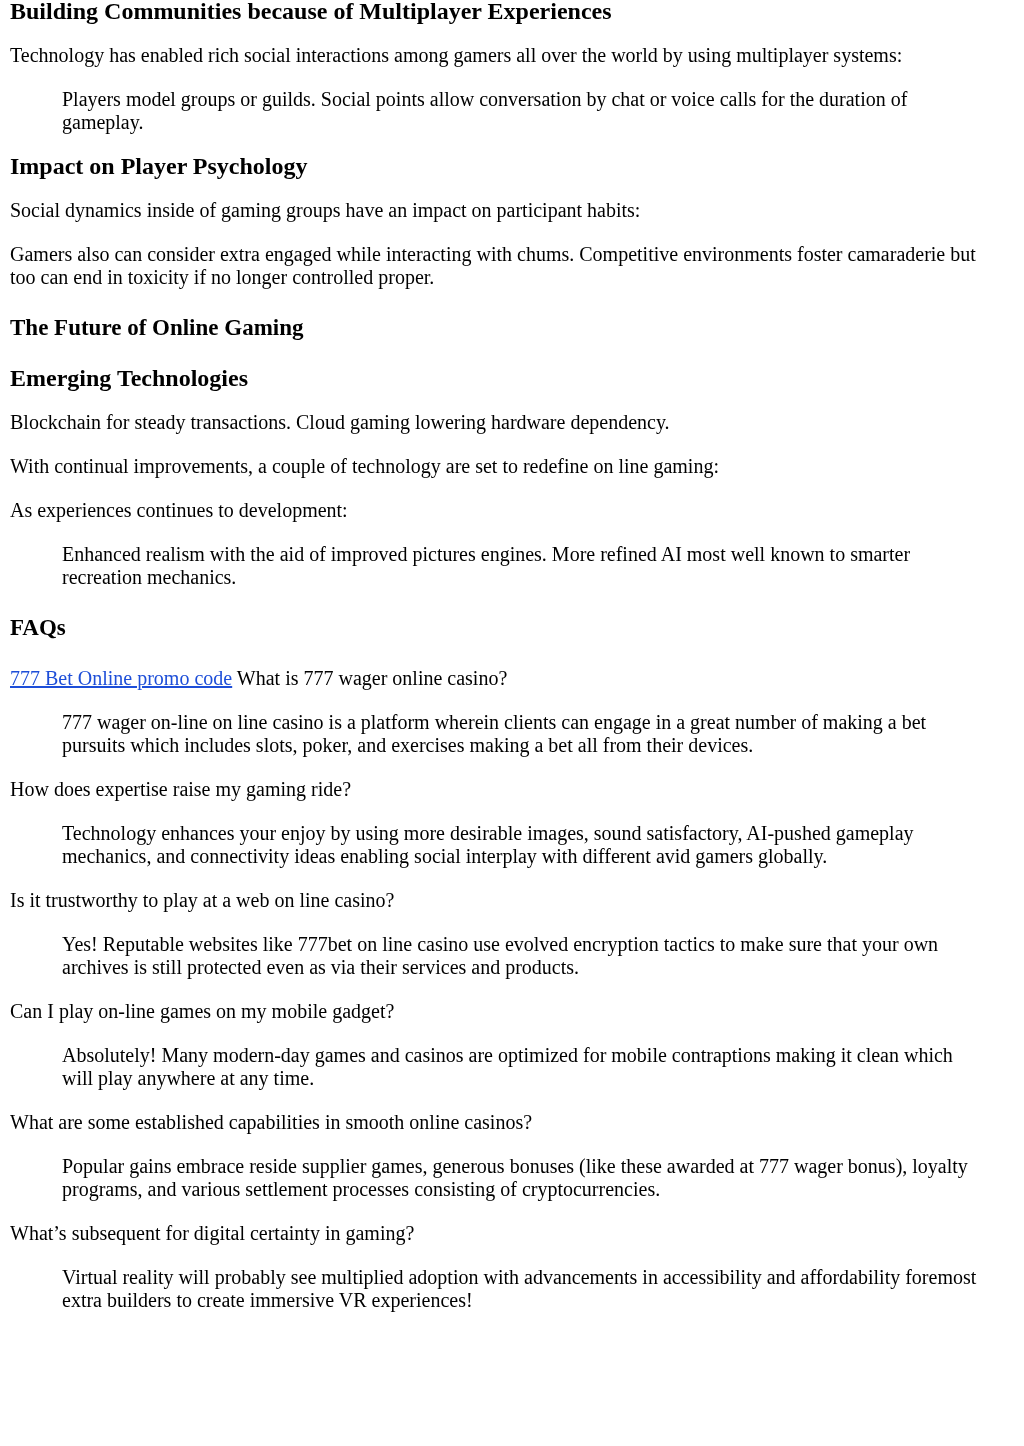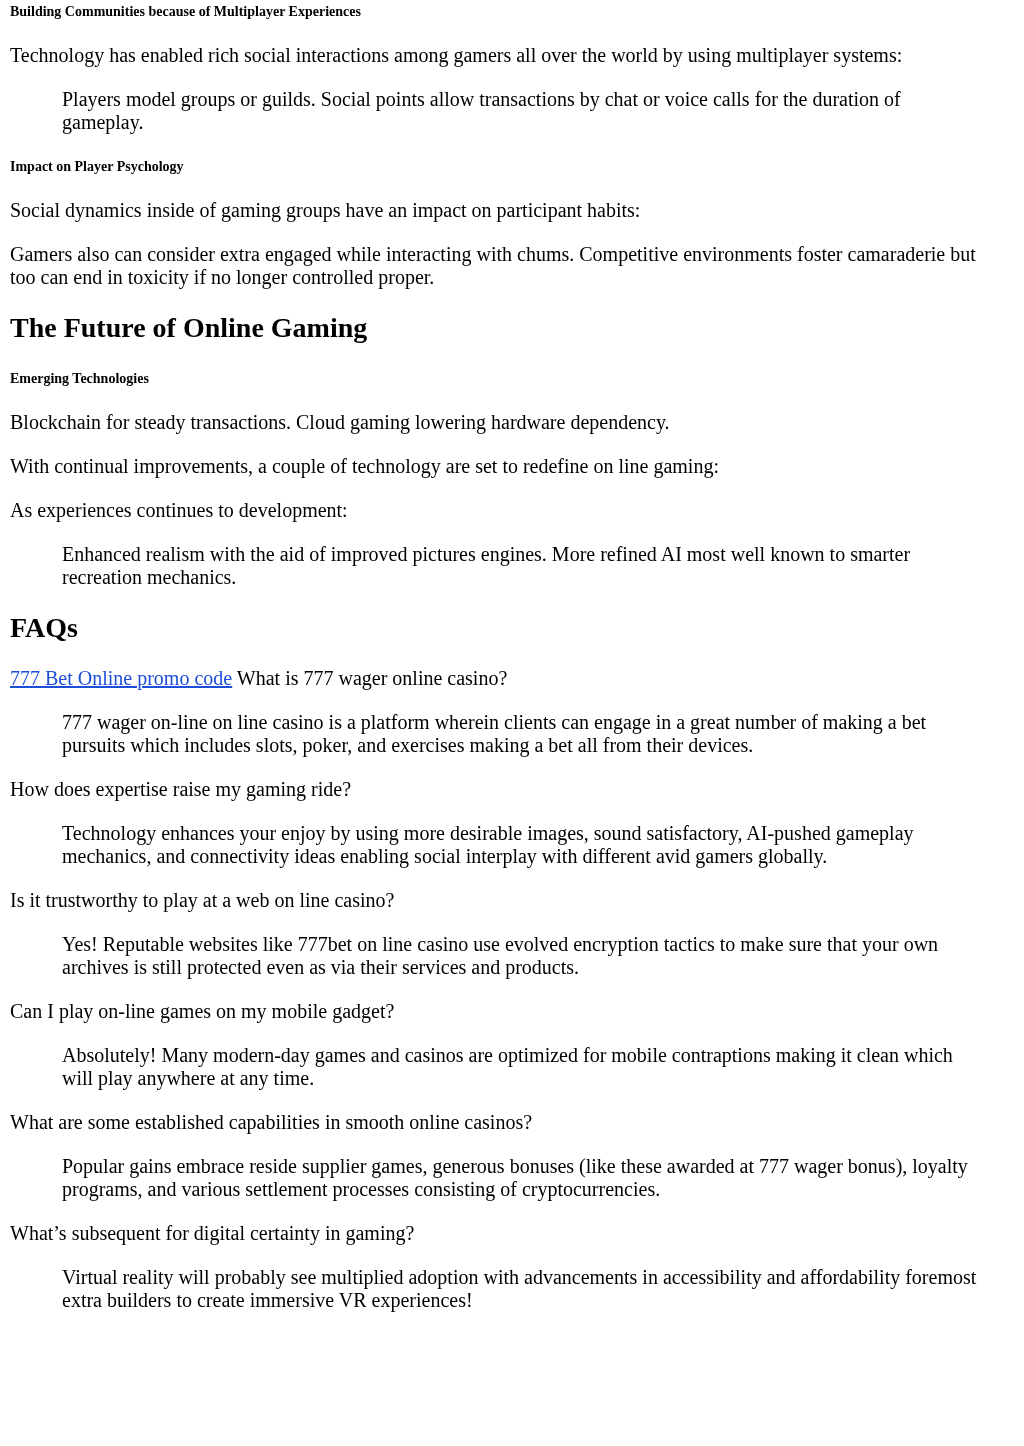--- a/index.html
+++ b/index.html
@@ -17,44 +17,44 @@
   .page {
     margin: 0 0 0 10px;
     width: 980px;
     font-size: 20px;
     line-height: 23px;
   }
   .page > :first-child { margin-top: 0; }
   .para  { margin: 21px 0; }
   .quote { margin: 21px 8px 21px 52px; }
   .h-sub {
-    font-size: 14px;
+    font-size: 24px;
     line-height: 23px;
     font-weight: bold;
     margin: 20px 0;
   }
   .h-big {
-    font-size: 28px;
+    font-size: 23px;
     line-height: 28px;
     font-weight: bold;
     margin: 25px 0;
   }
   a.inline-link {
     color: #1d4ed8;
     text-decoration: underline;
     cursor: pointer;
   }
 </style>
 </head>
 <body>
 
 <main class="page">
     <h3 class="h-sub">Building Communities because of Multiplayer Experiences</h3>
     <p class="para">Technology has enabled rich social interactions among gamers all over the world by using multiplayer systems:</p>
-    <blockquote class="quote">Players model groups or guilds. Social points allow transactions by chat or voice calls for the duration of gameplay.</blockquote>
+    <blockquote class="quote">Players model groups or guilds. Social points allow conversation by chat or voice calls for the duration of gameplay.</blockquote>
     <h3 class="h-sub">Impact on Player Psychology</h3>
     <p class="para">Social dynamics inside of gaming groups have an impact on participant habits:</p>
     <p class="para">Gamers also can consider extra engaged while interacting with chums. Competitive environments foster camaraderie but too can end in toxicity if no longer controlled proper.</p>
     <h2 class="h-big">The Future of Online Gaming</h2>
     <h3 class="h-sub">Emerging Technologies</h3>
     <p class="para">Blockchain for steady transactions. Cloud gaming lowering hardware dependency.</p>
     <p class="para">With continual improvements, a couple of technology are set to redefine on line gaming:</p>
     <p class="para">As experiences continues to development:</p>
     <blockquote class="quote">Enhanced realism with the aid of improved pictures engines. More refined AI most well known to smarter recreation mechanics.</blockquote>
     <h2 class="h-big">FAQs</h2>

